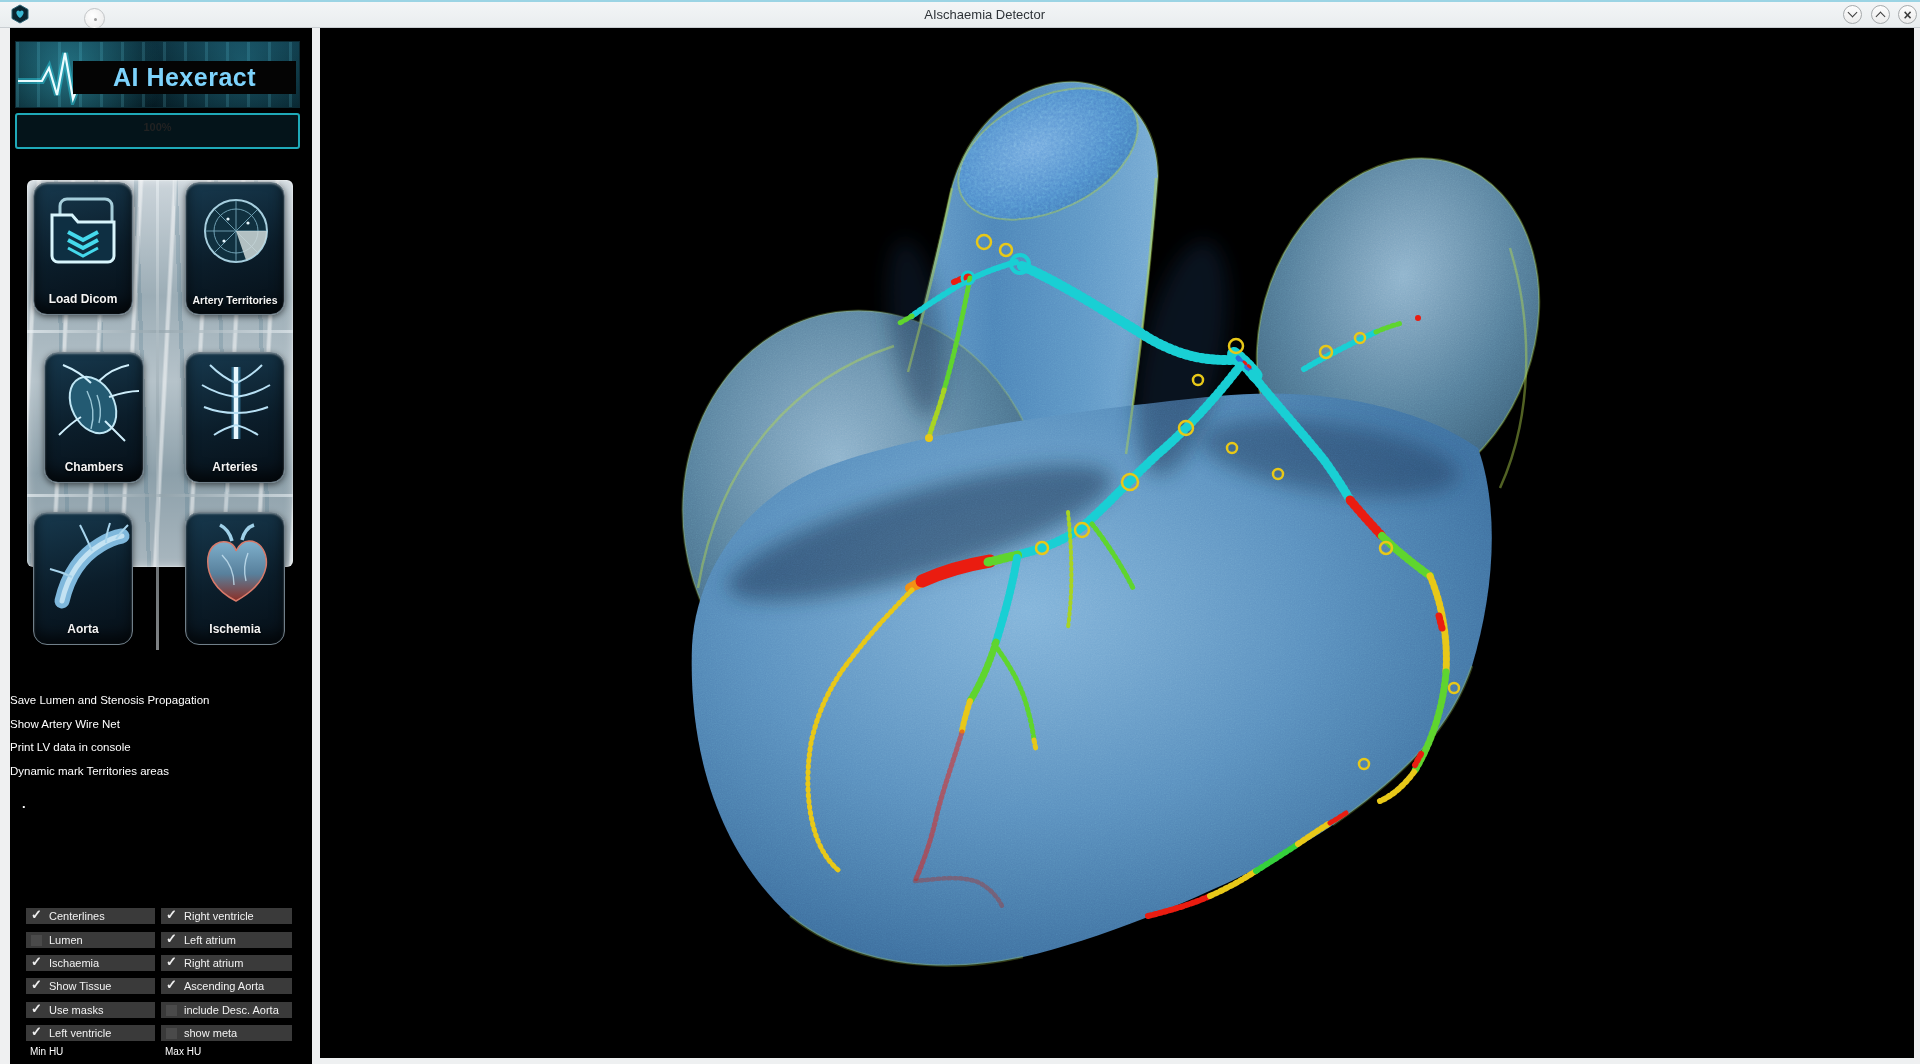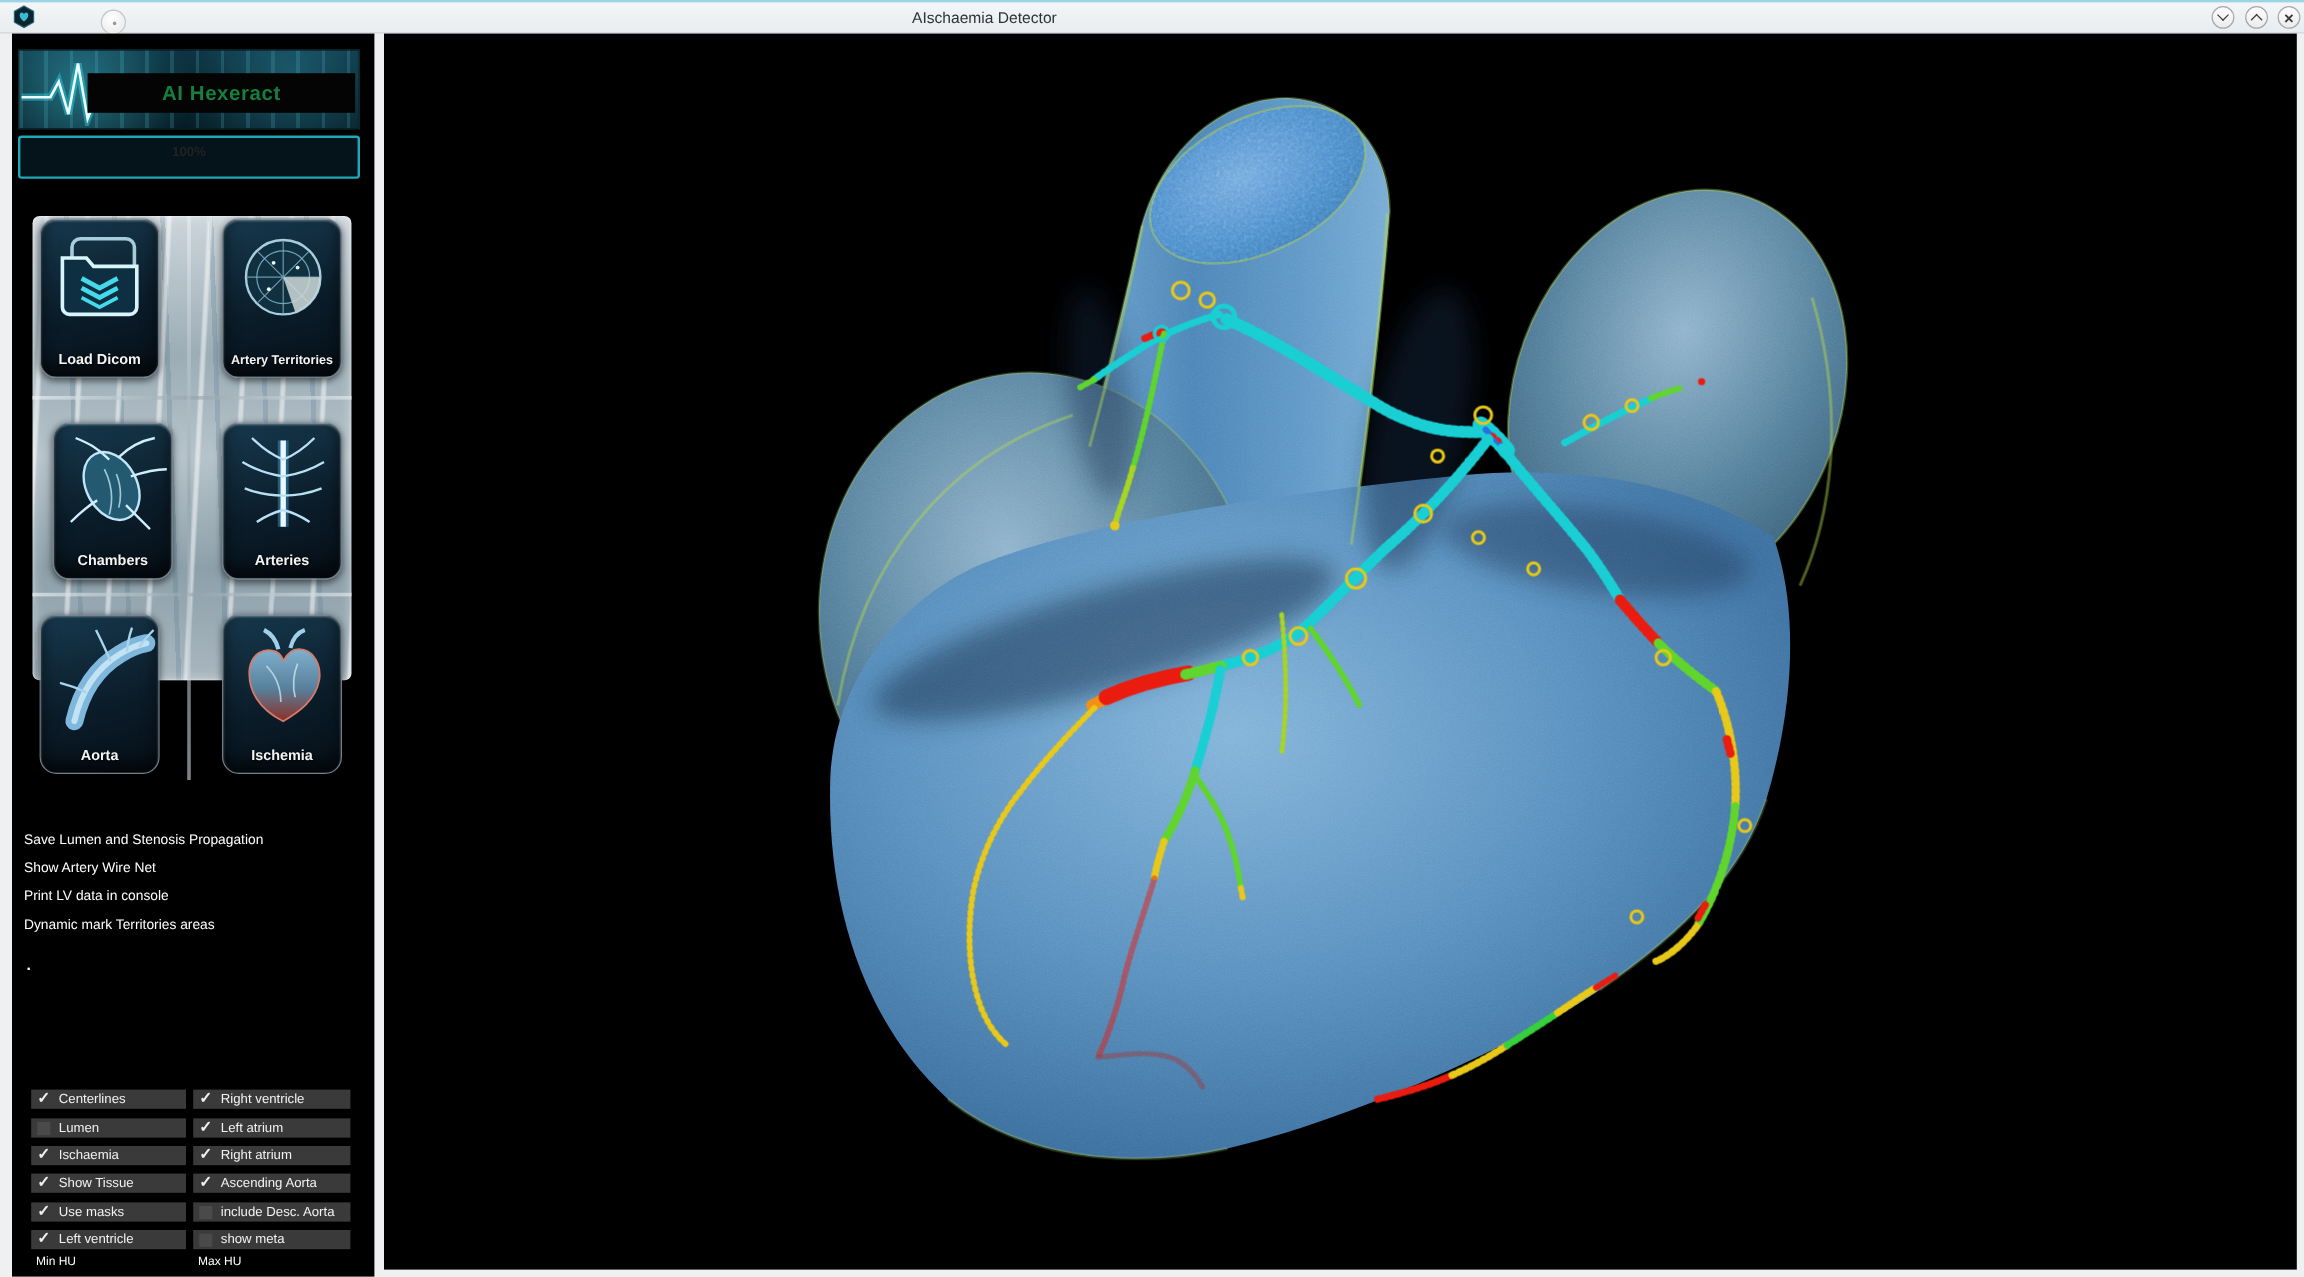--- a/index.html
+++ b/index.html
@@ -9,21 +9,21 @@
 
   
   #titlebar { position:absolute; left:0; top:0; width:1920px; height:28px;
     background:linear-gradient(180deg,#f4f6f7,#e9edef); border-bottom:1px solid #c9ced2; }
   #titlebar .accent { position:absolute; left:0; top:0; width:100%; height:2px; background:#9bd4e4; }
   #app-icon { position:absolute; left:10px; top:4px; width:20px; height:20px; }
   #menu-btn { position:absolute; left:84px; top:8px; width:21px; height:21px; border-radius:50%;
     background:radial-gradient(circle at 40% 35%,#ffffff,#e7e7e7); border:1px solid #c2c5c7; }
   #menu-btn .dot { position:absolute; left:9px; top:9px; width:3px; height:3px; border-radius:50%; background:#9a9a9a; }
   #title-text { position:absolute; left:760px; top:2px; width:285px; height:26px; line-height:26px;
-    text-align:left; font-size:13px; color:#2e3338; }
+    text-align:right; font-size:13px; color:#2e3338; }
   .winbtn { position:absolute; top:5px; width:19px; height:19px; border-radius:50%;
     background:linear-gradient(#fdfdfd,#ececec); border:1px solid #a6aaac;
     display:flex; align-items:center; justify-content:center; }
   #btn-min { left:1843px; } #btn-max { left:1871px; } #btn-close { left:1898px; }
   .chev { width:7px; height:7px; border-right:1.6px solid #3c3c3c; border-bottom:1.6px solid #3c3c3c; }
   .chev.down { transform:translateY(-2px) rotate(45deg); }
   .chev.up { transform:translateY(2px) rotate(-135deg); }
   #btn-close span { font-size:14px; line-height:14px; color:#3c3c3c; font-weight:bold; }
 
   
@@ -37,21 +37,21 @@
 
   #banner { position:absolute; left:5px; top:13px; width:285px; height:67px; overflow:hidden;
     background:
       radial-gradient(circle at 18% 45%, rgba(70,210,235,.45), transparent 40%),
       radial-gradient(circle at 80% 30%, rgba(60,180,210,.35), transparent 45%),
       repeating-linear-gradient(90deg, rgba(120,225,245,.16) 0 3px, transparent 3px 21px),
       linear-gradient(180deg,#0a2b38,#062029 55%,#041820);
     border:1px solid #0c2831; }
   #banner .band { position:absolute; left:57px; top:19px; right:3px; bottom:13px; background:#040404;
     display:flex; align-items:center; justify-content:center; }
-  #banner .band span { color:#15803d; font-size:17px; font-weight:bold; letter-spacing:.5px; white-space:nowrap; }
+  #banner .band span { color:#7dd3fc; font-size:25px; font-weight:bold; letter-spacing:.5px; white-space:nowrap; }
   #ekg { position:absolute; left:0; top:5px; }
 
   #progressbar { position:absolute; left:5px; top:85px; width:285px; height:25px;
     border:2px solid #1fa9b8; border-radius:3px; background:#04141a; padding:16px; }
   #progressbar .segs { width:100%; height:100%;
     background:repeating-linear-gradient(90deg,#29b8c2 0 9px,#06161c 9px 12px); }
   #progressbar .pct { position:absolute; left:0; top:2px; width:100%; height:21px; line-height:21px;
     text-align:center; font-size:11px; font-weight:bold; color:#222; }
 
   #tile-panel { position:absolute; left:17px; top:152px; width:266px; height:387px; border-radius:6px;
@@ -72,21 +72,21 @@
   .tile .tlabel { position:absolute; left:0; bottom:8px; width:100%; text-align:center;
     font-size:12px; font-weight:bold; color:#f4f4f4; text-shadow:0 1px 2px #000; white-space:nowrap; }
   .tile .tlabel.small { font-size:10.5px; }
   #tile-0 { left:6px;  top:2px;   height:133px; }
   #tile-1 { left:158px; top:2px;  height:133px; }
   #tile-2 { left:17px;  top:172px; height:131px; }
   #tile-3 { left:158px; top:172px; height:131px; }
   #tile-4 { left:6px;  top:332px; height:133px; }
   #tile-5 { left:158px; top:332px; height:133px; }
 
-  .side-link { position:absolute; left:10px; color:#ffffff; font-size:11.5px; white-space:nowrap; }
+  .side-link { position:absolute; left:0; color:#ffffff; font-size:11.5px; white-space:nowrap; }
   #link-0 { top:666px; } #link-1 { top:690px; } #link-2 { top:713px; } #link-3 { top:737px; }
   #dot-item { position:absolute; left:12px; top:768px; color:#fff; font-size:13px; font-weight:bold; }
 
   .cbrow { position:absolute; height:16px; background:#3a3a3a; display:flex; align-items:center;
     padding-left:5px; color:#f2f2f2; font-size:11px; white-space:nowrap; overflow:visible; }
   .cbrow .cbbox { position:relative; width:11px; height:11px; background:#4a4a4a; margin-right:7px; flex:none; }
   .cbrow.checked .cbbox { background:transparent; }
   .cbrow .cbmark { position:absolute; left:0px; top:-4px; font-size:13px; font-weight:bold; color:#efefef; }
   .cb-left  { left:16px;  width:129px; }
   .cb-right { left:151px; width:131px; }

